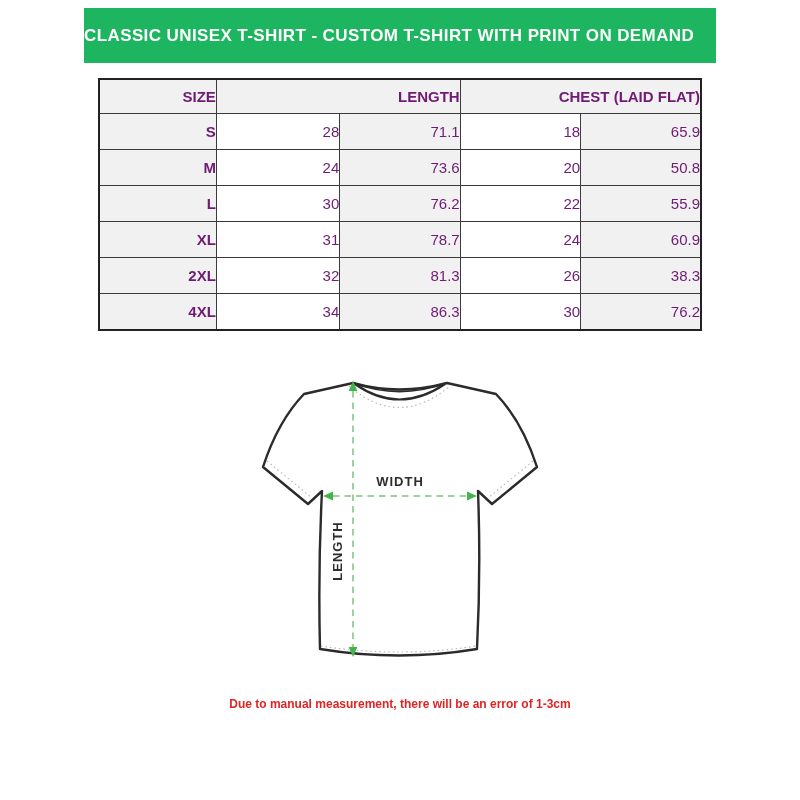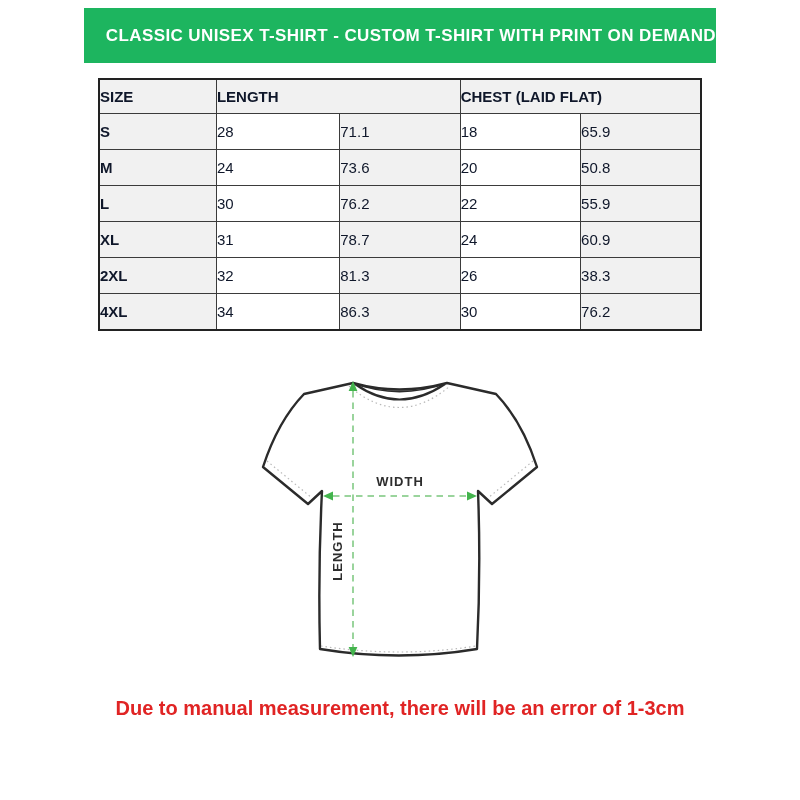--- a/index.html
+++ b/index.html
@@ -4,44 +4,44 @@
 <style>
   html,body{margin:0;padding:0;}
   body{
     width:800px;height:800px;background:#ffffff;
     font-family:"Liberation Sans",sans-serif;
     overflow:hidden;
   }
   .banner{
     width:632px;height:55px;margin:8px auto 0;
     background:#1db55f;color:#ffffff;
-    display:flex;align-items:center;justify-content:flex-end;
+    display:flex;align-items:center;justify-content:flex-start;
     font-weight:bold;font-size:17px;letter-spacing:.4px;
     white-space:nowrap;
   }
   table.size-table{
     width:604px;margin:15px auto 0;
     border-collapse:collapse;table-layout:fixed;
     border:2px solid #222222;
   }
   .size-table th,.size-table td{
     border:1.5px solid #3b3b3b;
-    text-align:left;vertical-align:middle;
-    color:#0f172a;font-size:15px;padding:0;margin-top:16px;
+    text-align:right;vertical-align:middle;
+    color:#701a75;font-size:15px;padding:0;margin-top:16px;
   }
   .size-table th{height:33px;background:#f1f1f1;font-weight:bold;}
   .size-table td{height:35px;}
   .c-size{background:#f1f1f1;font-weight:bold;}
   .c-g{background:#f1f1f1;}
   .c-w{background:#ffffff;border-radius:13px;}
   .diagram{width:300px;height:310px;margin:38px auto 0;}
   svg text{font-family:"Liberation Sans",sans-serif;}
   .footnote{
     margin-top:18px;text-align:center;
-    font-weight:bold;font-size:20px;color:#e02424;
+    font-weight:bold;font-size:12px;color:#e02424;
   }
 </style>
 </head>
 <body>
 
 <div class="page">
 
   <div class="banner">
     <span>CLASSIC UNISEX T-SHIRT - CUSTOM T-SHIRT WITH PRINT ON DEMAND</span>
   </div>

